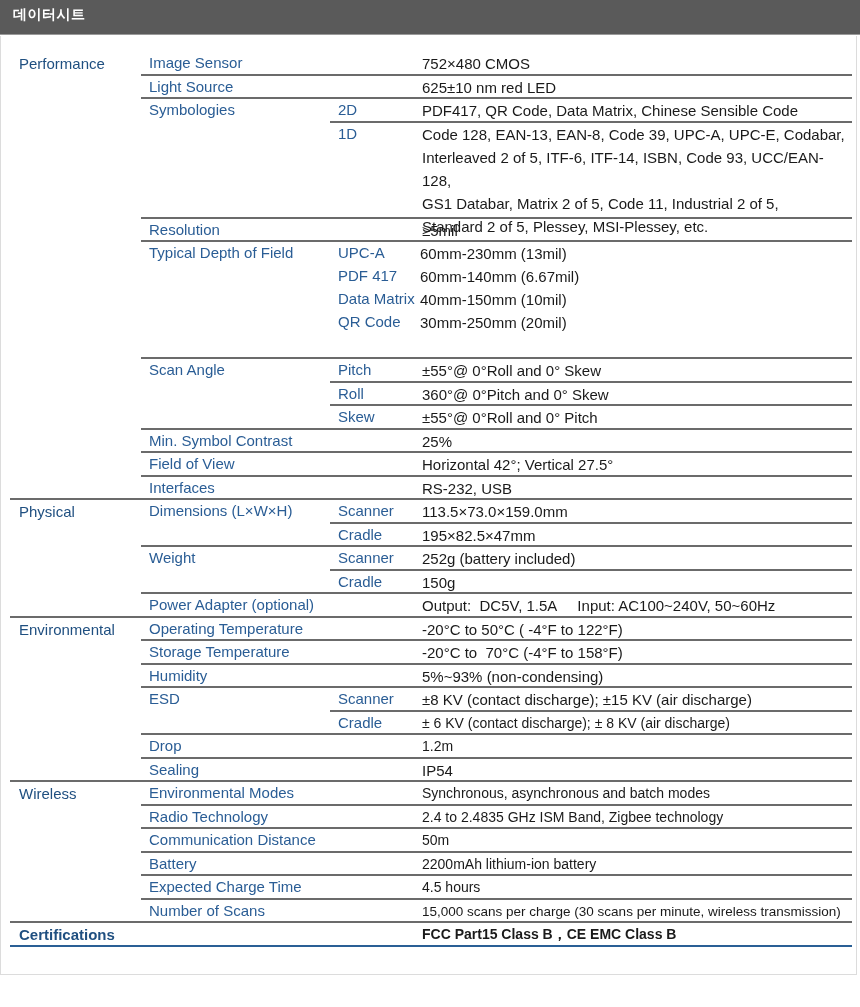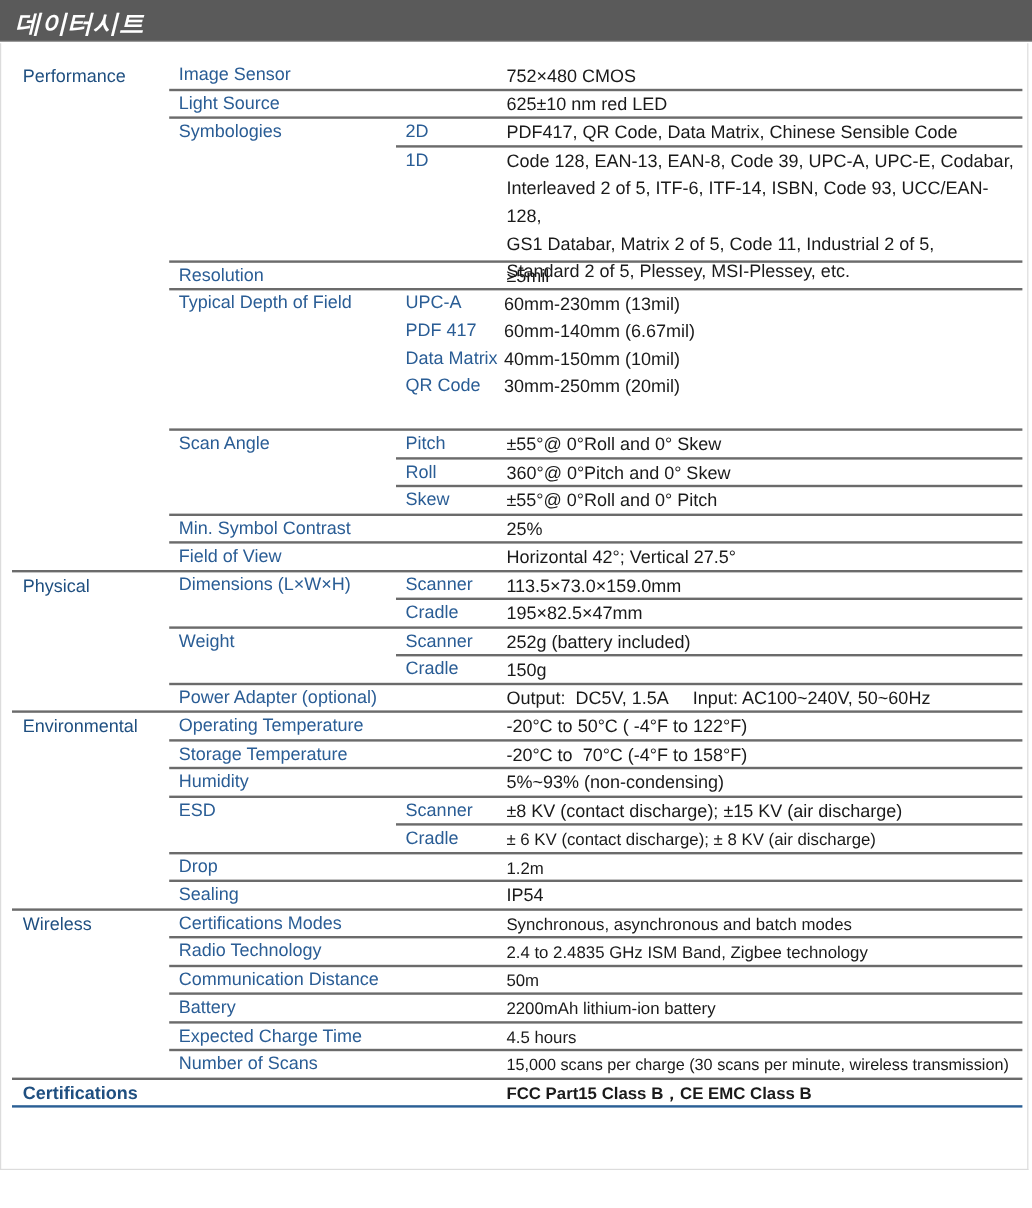--- a/index.html
+++ b/index.html
@@ -1,21 +1,21 @@
 <!DOCTYPE html>
 <html><head>
 <meta charset="utf-8">
 <style>
   html, body { margin: 0; padding: 0; background: #ffffff; }
   body { width: 860px; height: 1007px; position: relative; overflow: hidden;
          font-family: "DejaVu Sans", sans-serif; }
   .header { position: absolute; left: 0; top: 0; width: 860px; height: 34px;
             background: #5a5a5a; border-bottom: 1px solid #9a9a9a; }
   .header-title { position: absolute; left: 13px; top: 6px; color: #ffffff;
-                  font-size: 21px; font-weight: bold; letter-spacing: 0.5px; font-style: italic; }
+                  font-size: 14px; font-weight: bold; letter-spacing: 0.5px; }
   .container { position: absolute; left: 0; top: 36px; width: 857px; height: 939px;
                border: 1px solid #dcdcdc; border-top: none; box-sizing: border-box; }
   .spec { position: absolute; left: 0; top: 52px; width: 860px; }
   .section { position: relative; margin-left: 10px; width: 842px;
              border-bottom: 2px solid #6b6b6b; }
   .section.last { border-bottom: 2px solid #2a5f95; font-weight: bold; }
   .sec-label { position: absolute; left: 9px; top: 3px; color: #1f4f80;
                font-family: "Liberation Sans", sans-serif; font-size: 15px; }
   .rows { margin-left: 131px; }
   .row { position: relative; border-bottom: 2px solid #6b6b6b; }
@@ -109,20 +109,24 @@
         </div>
       </div>
       <div class="row single">
         <span class="row-label">Min. Symbol Contrast</span>
         <div class="val"> 25%</div>
       </div>
       <div class="row single">
         <span class="row-label">Field of View</span>
         <div class="val"> Horizontal 42°; Vertical 27.5°</div>
       </div>
+      <div class="row single">
+        <span class="row-label">Interfaces</span>
+        <div class="val"> RS-232, USB</div>
+      </div>
     </div>
   </div>
 
   <div class="section">
     <span class="sec-label">Physical</span>
     <div class="rows">
       <div class="row">
         <span class="row-label">Dimensions (L×W×H)</span>
         <div class="sub">
           <span class="sub-label">Scanner</span>
@@ -185,21 +189,21 @@
         <span class="row-label">Sealing</span>
         <div class="val">IP54</div>
       </div>
     </div>
   </div>
 
   <div class="section">
     <span class="sec-label">Wireless</span>
     <div class="rows">
       <div class="row single">
-        <span class="row-label">Certifications Modes</span>
+        <span class="row-label">Environmental Modes</span>
         <div class="val small"> Synchronous, asynchronous and batch modes</div>
       </div>
       <div class="row single">
         <span class="row-label">Radio Technology</span>
         <div class="val small"> 2.4 to 2.4835 GHz ISM Band, Zigbee technology</div>
       </div>
       <div class="row single">
         <span class="row-label">Communication Distance</span>
         <div class="val small"> 50m</div>
       </div>

